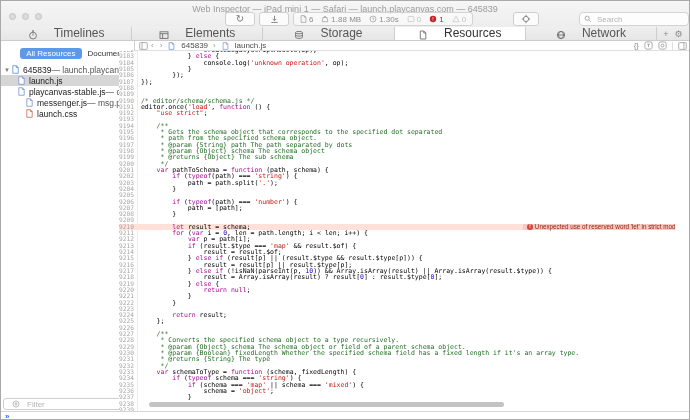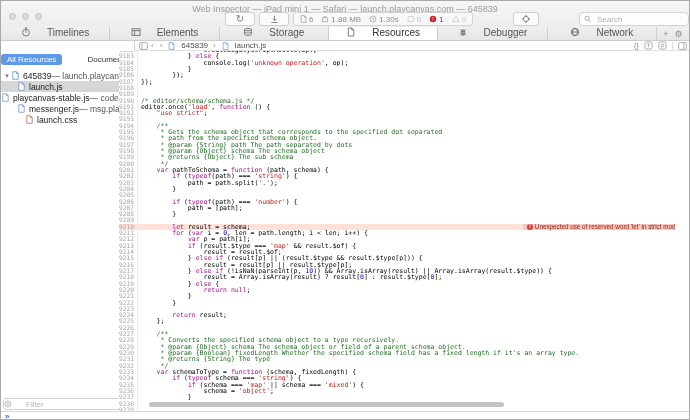--- a/index.html
+++ b/index.html
@@ -24,44 +24,44 @@
   .stat.dim{color:#c0c0c0}
   .stat.err{color:#cb2128}
   #search-field{position:absolute;left:578px;top:11px;width:110px;height:14px;border:1px solid #d3d3d3;border-radius:4px;
     background:#fdfdfd;display:flex;align-items:center;padding:0 4px;box-sizing:border-box;gap:3px}
   #search-field input{border:none;outline:none;background:transparent;font-size:8px;width:80px;
     font-family:"Liberation Sans",sans-serif;color:#444}
   #search-field input::placeholder{color:#b3b3b3}
   
   #tabbar{position:absolute;left:0;top:26px;width:100%;height:14px;display:flex;
     background:linear-gradient(#efefef,#e6e6e6);border-bottom:1px solid #cccccc;box-sizing:border-box}
-  .tab{flex:1;display:flex;align-items:flex-start;justify-content:center;gap:16px;font-size:10px;color:#565656;
+  .tab{flex:1;display:flex;align-items:flex-end;justify-content:center;gap:16px;font-size:12px;color:#565656;
     border-right:1px solid #cdcdcd;box-sizing:border-box}
   .tab svg{stroke:#707070;fill:none;stroke-width:0.9}
   .tab.active{background:#ffffff;color:#333}
   #tab-extras{width:32px;display:flex;align-items:center;justify-content:center;gap:6px;color:#8a8a8a;font-size:9px}
   
   #sidebar{position:absolute;left:0;top:40px;width:134px;height:370px;background:#ffffff;
     border-right:1px solid #cfcfcf;box-sizing:border-box}
-  #scopebar{height:13px;display:flex;align-items:center;justify-content:space-between;gap:6px;padding-top:12px}
+  #scopebar{height:13px;display:flex;align-items:center;justify-content:flex-end;gap:6px;padding-top:6px}
   #scope-all{background:#5d99e8;color:#fff;font-size:8px;border-radius:3px;padding:1px 6px;line-height:9px}
   #scope-documents{display:flex;align-items:center;gap:2px;font-size:8px;color:#333}
   .stepper{display:flex;flex-direction:column;gap:1px}
   .stepper i{display:block;width:0;height:0;border-left:2.5px solid transparent;border-right:2.5px solid transparent}
   .stepper i.up{border-bottom:3px solid #8a8a8a}
   .stepper i.down{border-top:3px solid #8a8a8a}
   #tree{margin-top:4px}
   .tree-row{height:11px;display:flex;align-items:center;font-size:8.5px;color:#222;white-space:nowrap;overflow:hidden}
   .tree-row.selected{background:#d6d6d6}
   .tree-row .suffix{color:#555}
   .disclosure{color:#7b7b7b;font-size:7px;width:8px;text-align:center;flex:0 0 8px}
   .file-ico{flex:0 0 9px;margin-right:3px}
   #filterbar{position:absolute;left:0;bottom:0;width:134px;height:14px;display:flex;align-items:center;padding:0 2px;box-sizing:border-box}
   #filter-field{flex:1;height:12px;border:1px solid #cfcfcf;border-radius:3px;background:#fff;
-    display:flex;align-items:center;gap:12px;padding:0 0;box-sizing:border-box}
+    display:flex;align-items:center;gap:5px;padding:0 8px;box-sizing:border-box}
   #filter-field input{border:none;outline:none;background:transparent;font-size:8px;width:90px;
     font-family:"Liberation Sans",sans-serif;color:#444}
   #filter-field input::placeholder{color:#b3b3b3}
   
   #navbar{position:absolute;left:134px;top:40px;width:556px;height:10px;background:#fff;
     border-bottom:1px solid #e0e0e0;display:flex;align-items:center;font-size:8px;color:#4d4d4d;box-sizing:border-box}
   #navbar .nav-ico{color:#9a9a9a;margin:0 3px;font-size:8px;line-height:8px}
   #navbar .crumb{display:flex;align-items:center;gap:2px;margin:0 2px}
   #nav-right{margin-left:auto;display:flex;align-items:center;gap:5px;padding-right:4px;color:#8f8f8f}
   #nav-right .sep{width:1px;height:8px;background:#dedede}
@@ -213,29 +213,20 @@
           <svg width="10" height="10" viewBox="0 0 10 10" stroke="#707070" fill="none" stroke-width="0.9">
             <path d="M2.3 1 h3.5 l2 2 v6 h-5.5 z"></path>
             <path d="M5.8 1 v2 h2"></path>
           </svg>
         </span>
         <span>Resources</span>
       </div>
       <div class="tab">
         <span>
           <svg width="10" height="10" viewBox="0 0 10 10" stroke="#707070" fill="none" stroke-width="0.9">
-            <ellipse cx="5" cy="5.6" rx="2" ry="2.8"></ellipse>
-            <path d="M5 2.8 v5.6 M3 4.6 h4 M3 6.4 h4 M3.4 3.4 L2.4 2.2 M6.6 3.4 L7.6 2.2 M3.2 7.4 L2.2 8.6 M6.8 7.4 L7.8 8.6"></path>
-          </svg>
-        </span>
-        <span>Debugger</span>
-      </div>
-      <div class="tab">
-        <span>
-          <svg width="10" height="10" viewBox="0 0 10 10" stroke="#707070" fill="none" stroke-width="0.9">
             <circle cx="5" cy="5" r="3.7"></circle>
             <path d="M1.3 5 h7.4 M5 1.3 c-3.4 2.3 -3.4 5.1 0 7.4 M5 1.3 c3.4 2.3 3.4 5.1 0 7.4"></path>
           </svg>
         </span>
         <span>Network</span>
       </div>
       <div id="tab-extras">
         <span>+</span>
         <span>⚙</span>
       </div>
@@ -262,29 +253,29 @@
           <span>645839</span>
           <span class="suffix"> — launch.playcanvas.com</span>
         </div>
         <div class="tree-row selected" style="padding-left: 16px;">
           <svg class="file-ico" width="8" height="9" viewBox="0 0 8 10" stroke="#6b88c8" fill="#fff" stroke-width="0.8">
             <path d="M1 .8 h4 l2 2 v6.4 h-6 z"></path>
             <path d="M5 .8 v2 h2" fill="none"></path>
           </svg>
           <span>launch.js</span>
         </div>
-        <div class="tree-row" style="">
+        <div class="tree-row" style="padding-left: 16px;">
           <svg class="file-ico" width="8" height="9" viewBox="0 0 8 10" stroke="#6b88c8" fill="#fff" stroke-width="0.8">
             <path d="M1 .8 h4 l2 2 v6.4 h-6 z"></path>
             <path d="M5 .8 v2 h2" fill="none"></path>
           </svg>
           <span>playcanvas-stable.js</span>
           <span class="suffix"> — code.playcanvas.com</span>
         </div>
-        <div class="tree-row" style="padding-left: 16px;">
+        <div class="tree-row" style="padding-left: 24px;">
           <svg class="file-ico" width="8" height="9" viewBox="0 0 8 10" stroke="#6b88c8" fill="#fff" stroke-width="0.8">
             <path d="M1 .8 h4 l2 2 v6.4 h-6 z"></path>
             <path d="M5 .8 v2 h2" fill="none"></path>
           </svg>
           <span>messenger.js</span>
           <span class="suffix"> — msg.playcanvas.com</span>
         </div>
         <div class="tree-row" style="padding-left: 24px;">
           <svg class="file-ico" width="8" height="9" viewBox="0 0 8 10" stroke="#c05a3a" fill="#fff" stroke-width="0.8">
             <path d="M1 .8 h4 l2 2 v6.4 h-6 z"></path>

